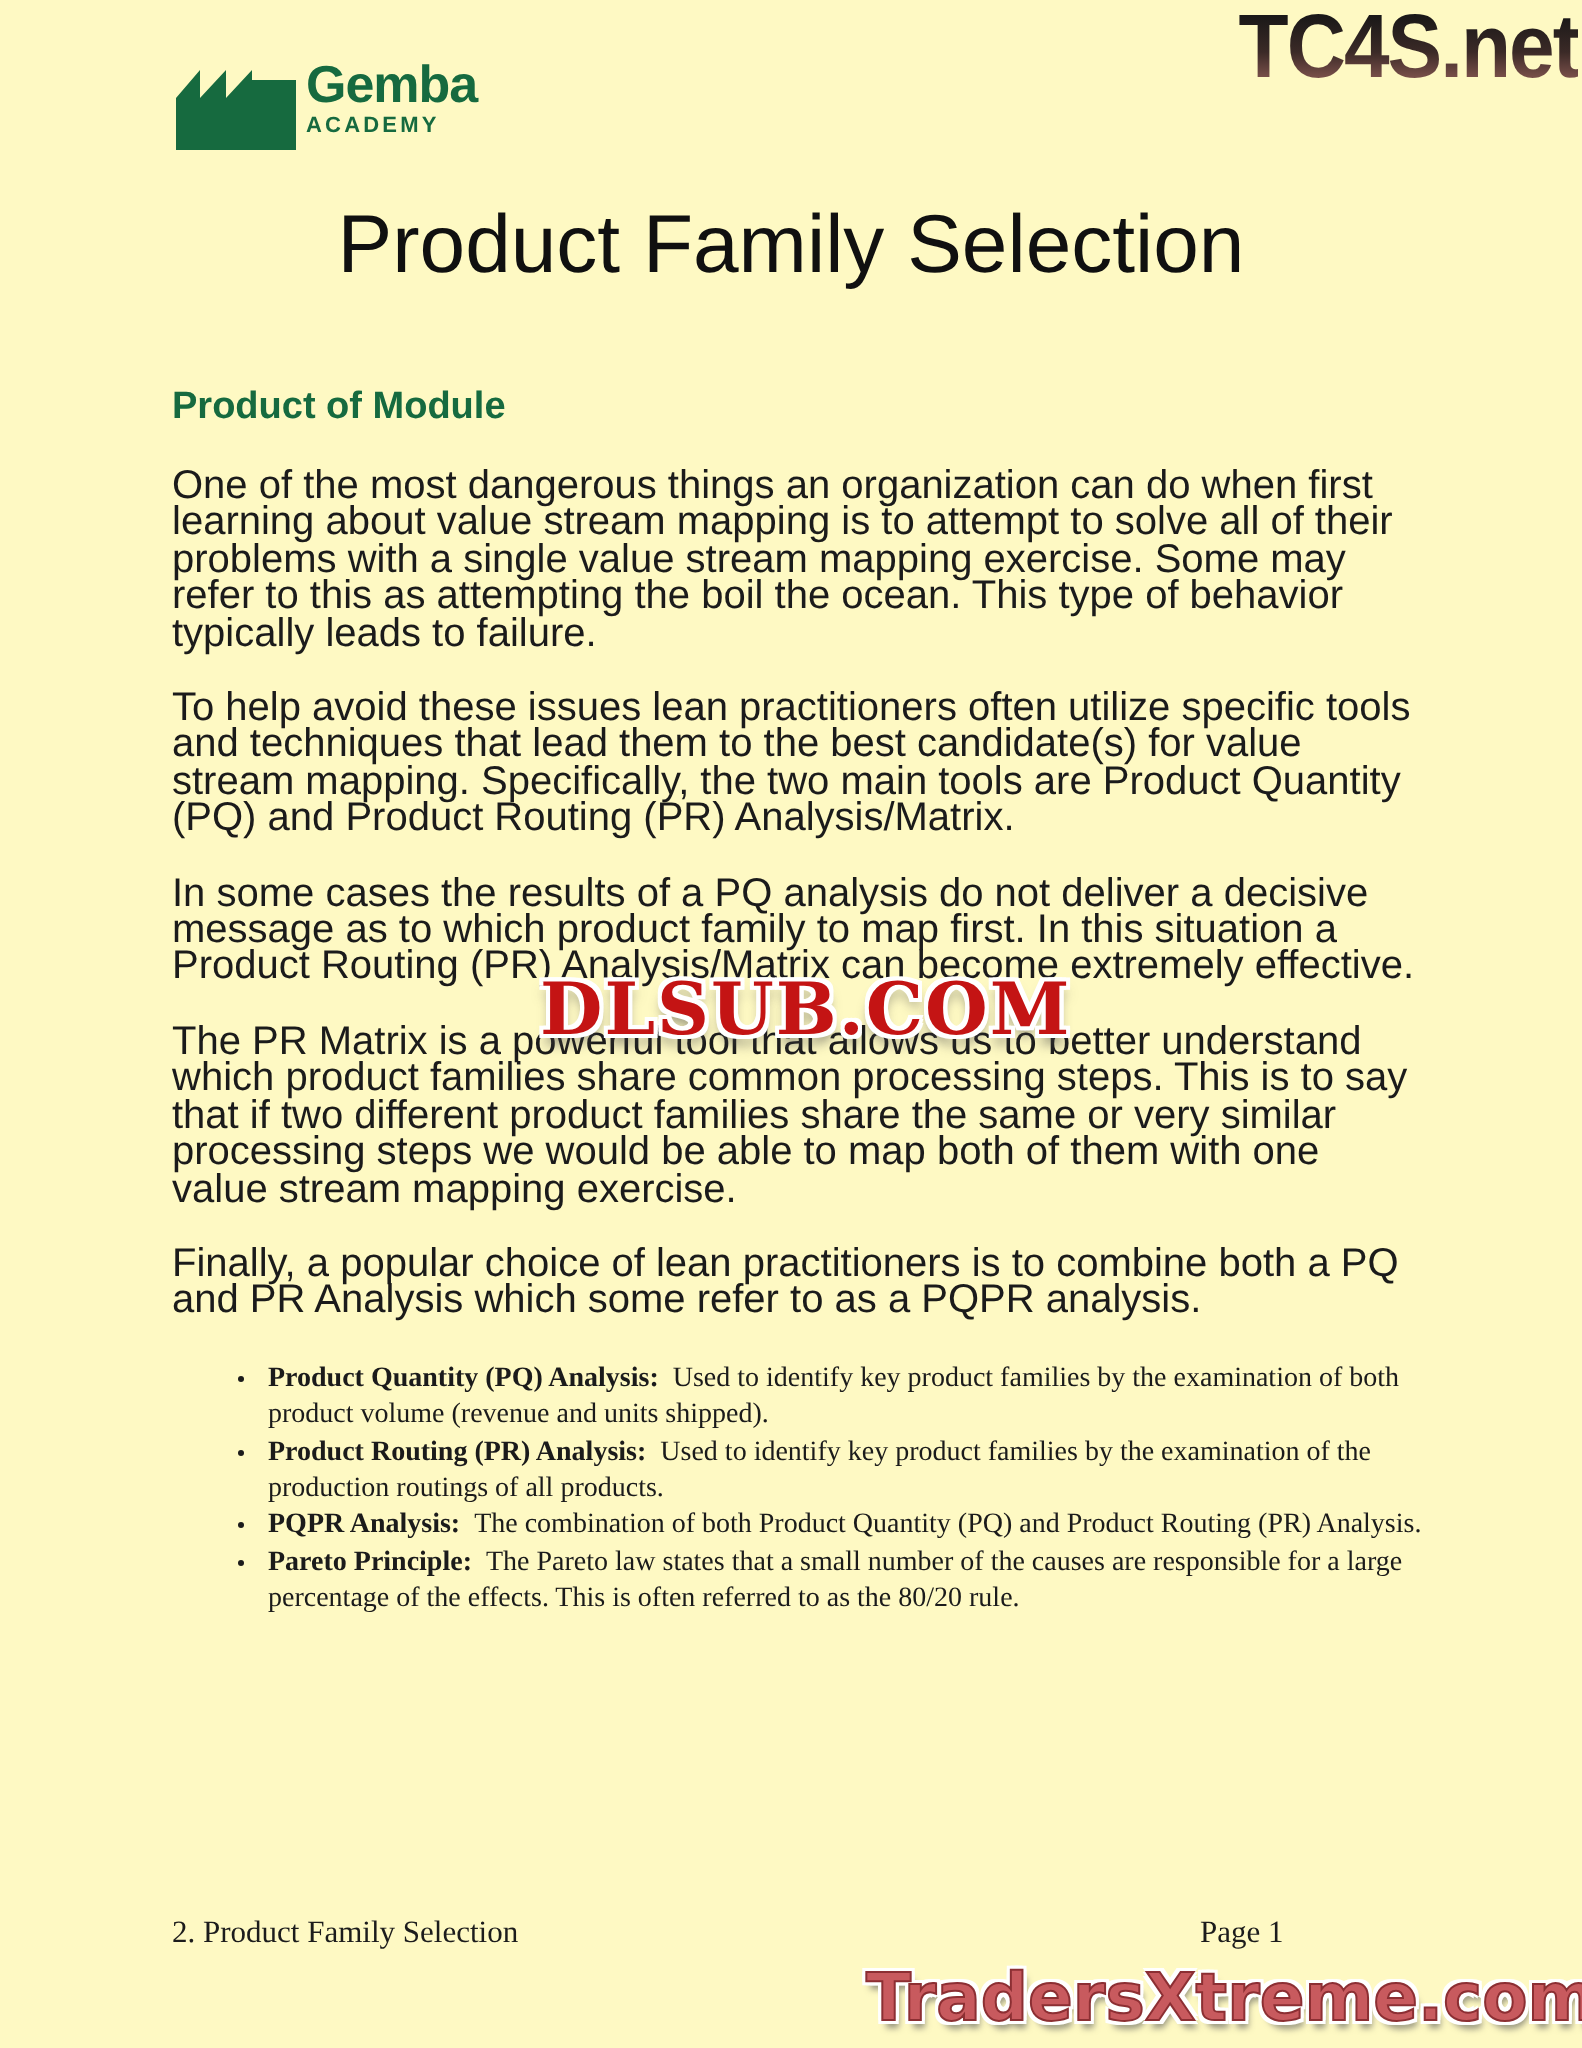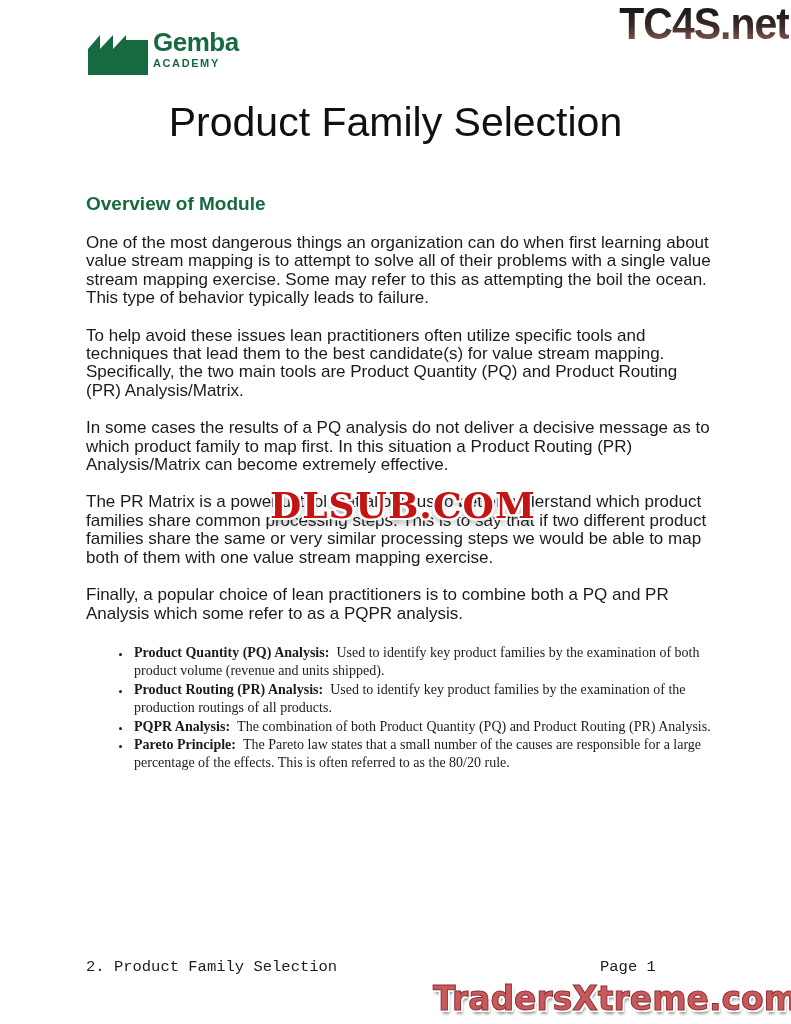--- a/index.html
+++ b/index.html
@@ -1,17 +1,17 @@
 <!DOCTYPE html>
 <html><head>
 <meta charset="utf-8">
 <style>
   html,body{margin:0;padding:0;background:#e8e8e8;}
   .page{
-    position:relative;width:791px;height:1024px;background:#ffffff;
+    position:relative;width:791px;height:1024px;background:#fef9c3;
     overflow:hidden;font-family:"Liberation Sans",sans-serif;color:#1b1b1b;
     margin:0 auto;
   }
   
   .logo{position:absolute;left:88px;top:27px;display:flex;align-items:flex-start;gap:5px;}
   .logo svg{display:block;}
   .logo-text{display:flex;flex-direction:column;justify-content:flex-start;padding-top:2px;}
   .logo-brand{color:#166a3f;font-weight:bold;font-size:26px;line-height:1.0;letter-spacing:-0.5px;}
   .logo-sub{color:#166a3f;font-weight:bold;font-size:11px;letter-spacing:1.6px;line-height:1;margin-top:3px;}
   
@@ -43,27 +43,27 @@
       2px 4px 3px rgba(80,80,80,.6);
   }
   
   .title{
     position:absolute;top:99px;left:0;width:100%;text-align:center;
     font-size:41px;line-height:1.15;color:#101010;font-weight:normal;margin:0;
   }
   .content{position:absolute;left:86px;top:193px;width:626px;}
   .sec-heading{font-size:19px;font-weight:bold;color:#166a3f;margin:0;line-height:22px;}
   .sec-heading.key{margin-top:31px;}
-  .content p{font-size:17px;line-height:18.4px;margin:19px 0 0;color:#1b1b1b;}
+  .content p{font-size:20px;line-height:18.4px;margin:19px 0 0;color:#1b1b1b;}
   .bullets{margin:21px 0 0;padding:0 0 0 46px;list-style:disc;}
   .bullets li{font-size:14px;line-height:18.4px;padding-left:2px;color:#1b1b1b;font-family:Liberation Serif, serif;}
   .bullets li::marker{font-size:11px;}
   .bterm{font-weight:bold;margin-right:7px;}
-  .footer-left{position:absolute;left:86px;top:958px;font-family:Liberation Mono, monospace;font-size:15.5px;color:#1c1c1c;}
-  .footer-right{position:absolute;left:600px;top:958px;font-family:Liberation Mono, monospace;font-size:15.5px;color:#1c1c1c;}
+  .footer-left{position:absolute;left:86px;top:958px;font-family:Liberation Serif, serif;font-size:15.5px;color:#1c1c1c;}
+  .footer-right{position:absolute;left:600px;top:958px;font-family:Liberation Serif, serif;font-size:15.5px;color:#1c1c1c;}
 </style>
 </head>
 <body>
 
 <div class="page">
 
   <div class="logo">
     <span>
       <svg width="60" height="48" viewBox="0 0 60 48">
         <polygon points="0,48 0,22 12,8 12,22 25,8 25,22 38,8 38,13 60,13 60,48" fill="#166a3f"></polygon>
@@ -73,21 +73,21 @@
       <span class="logo-brand">Gemba</span>
       <span class="logo-sub">ACADEMY</span>
     </span>
   </div>
 
   <div class="wm-tc4s">TC4S.net</div>
 
   <h1 class="title">Product Family Selection</h1>
 
   <div class="content">
-    <h2 class="sec-heading">Overview of Module</h2>
+    <h2 class="sec-heading">Product of Module</h2>
     <p>One of the most dangerous things an organization can do when first learning about value stream mapping is to attempt to solve all of their problems with a single value stream mapping exercise.  Some may refer to this as attempting the boil the ocean.  This type of behavior typically leads to failure.</p>
     <p>To help avoid these issues lean practitioners often utilize specific tools and techniques that lead them to the best candidate(s) for value stream mapping.  Specifically, the two main tools are Product Quantity (PQ) and Product Routing (PR) Analysis/Matrix.</p>
     <p>In some cases the results of a PQ analysis do not deliver a decisive message as to which product family to map first.  In this situation a Product Routing (PR) Analysis/Matrix can become extremely effective.</p>
     <p>The PR Matrix is a powerful tool that allows us to better understand which product families share common processing steps.  This is to say that if two different product families share the same or very similar processing steps we would be able to map both of them with one value stream mapping exercise.</p>
     <p>Finally, a popular choice of lean practitioners is to combine both a PQ and PR Analysis which some refer to as a PQPR analysis.</p>
 
     <ul class="bullets">
       <li><span class="bterm">Product Quantity (PQ) Analysis:</span><span>Used to identify key product families by the examination of both product volume (revenue and units shipped).</span></li>
       <li><span class="bterm">Product Routing (PR) Analysis:</span><span>Used to identify key product families by the examination of the production routings of all products.</span></li>
       <li><span class="bterm">PQPR Analysis:</span><span>The combination of both Product Quantity (PQ) and Product Routing (PR) Analysis.</span></li>

